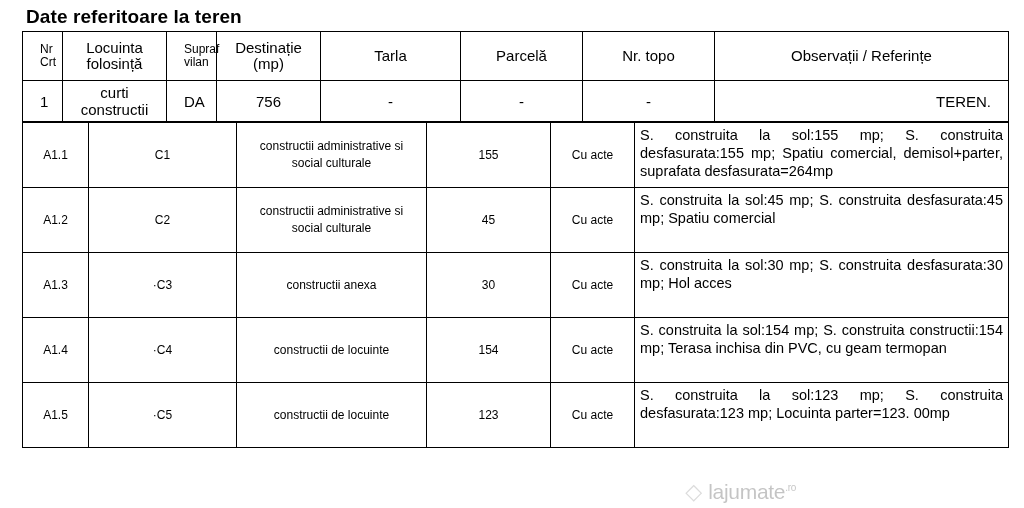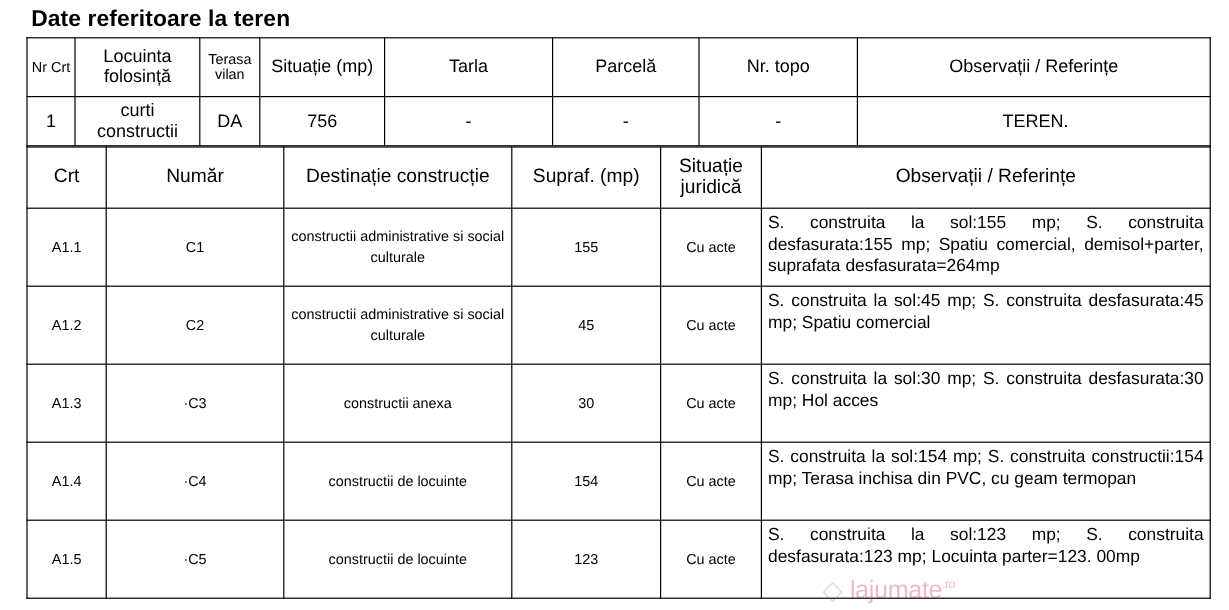--- a/index.html
+++ b/index.html
@@ -29,41 +29,41 @@
     margin: 2px 0 3px 4px;
     letter-spacing: 0.1px;
   }
   table {
     border-collapse: collapse;
     width: 986px;
     table-layout: fixed;
   }
   table td, table th {
     border: 1.4px solid #000000;
-    padding: 2px 3px;
+    padding: 2px 17px;
     font-size: 15px;
     font-weight: normal;
     vertical-align: middle;
     text-align: center;
     line-height: 17px;
   }
   .t1 .hdr td {
     font-size: 15px;
     line-height: 16px;
     height: 44px;
   }
   .t1 .hdr td.small {
     font-size: 12px;
     line-height: 13px;
   }
   .t1 .row td {
     height: 36px;
   }
   .t1 td.obs {
-    text-align: center;
+    text-align: right;
     padding-left: 6px;
   }
   .t2 .hdr td {
     font-size: 16px;
     line-height: 18px;
     height: 46px;
   }
   .t2 .row td {
     height: 58px;
     font-size: 12px;
@@ -86,21 +86,21 @@
     opacity: 0.30;
     pointer-events: none;
   }
   .watermark .wm-mark {
     font-size: 22px;
     color: #8a8a8a;
     line-height: 22px;
   }
   .watermark .wm-text {
     font-size: 21px;
-    color: #be185d;
+    color: #404040;
     letter-spacing: -0.3px;
   }
   .watermark .wm-text sup {
     font-size: 10px;
     vertical-align: super;
   }
 </style>
 </head>
 <body>
 
@@ -116,22 +116,22 @@
       <col style="width:104px">
       <col style="width:140px">
       <col style="width:122px">
       <col style="width:132px">
       <col style="width:294px">
     </colgroup>
     <tbody>
       <tr class="hdr">
         <td class="small">Nr Crt</td>
         <td>Locuinta folosință</td>
-        <td class="small">Terasa vilan</td>
-        <td>Situație (mp)</td>
+        <td class="small">Supraf vilan</td>
+        <td>Destinație (mp)</td>
         <td>Tarla</td>
         <td>Parcelă</td>
         <td>Nr. topo</td>
         <td>Observații / Referințe</td>
       </tr>
       <tr class="row">
         <td>1</td>
         <td>curti constructii</td>
         <td>DA</td>
         <td>756</td>
@@ -147,28 +147,20 @@
   <table class="t2">
     <colgroup>
       <col style="width:66px">
       <col style="width:148px">
       <col style="width:190px">
       <col style="width:124px">
       <col style="width:84px">
       <col style="width:374px">
     </colgroup>
     <tbody>
-      <tr class="hdr">
-        <td>Crt</td>
-        <td>Număr</td>
-        <td>Destinație construcție</td>
-        <td>Supraf. (mp)</td>
-        <td>Situație juridică</td>
-        <td>Observații / Referințe</td>
-      </tr>
 
       <tr class="row">
         <td>A1.1</td>
         <td>C1</td>
         <td>constructii administrative si social culturale</td>
         <td>155</td>
         <td>Cu acte</td>
         <td class="obs">S. construita la sol:155 mp; S. construita desfasurata:155 mp; Spatiu comercial, demisol+parter, suprafata desfasurata=264mp</td>
       </tr>
 

